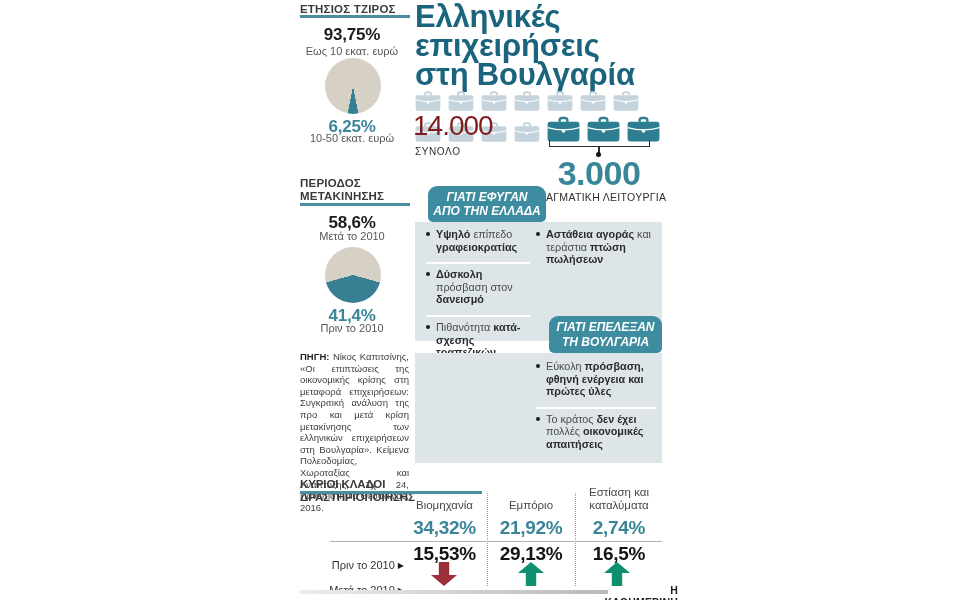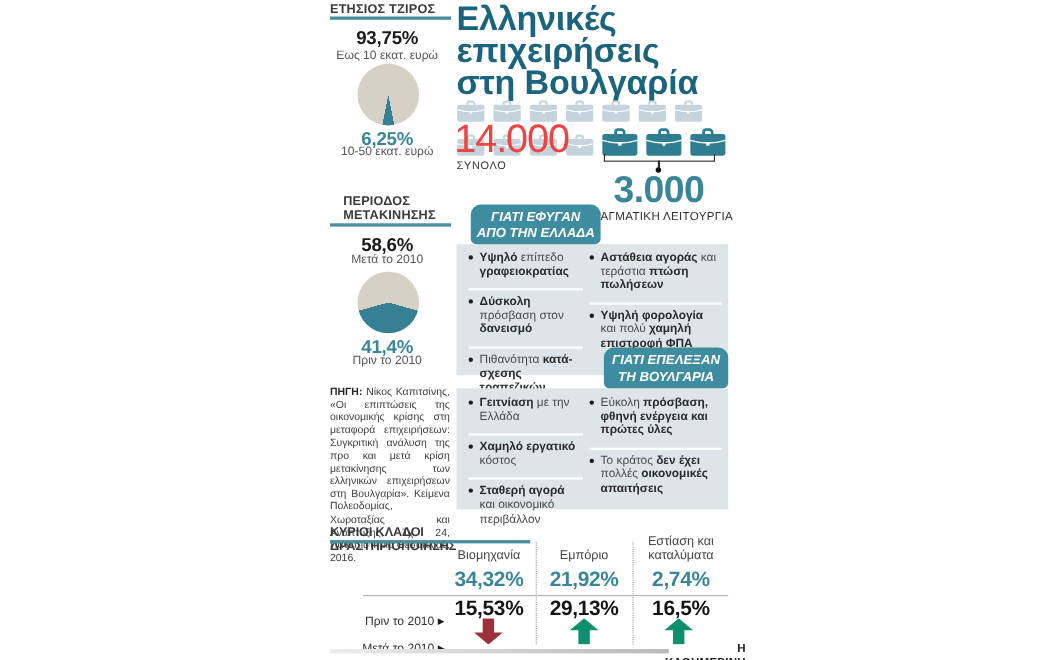--- a/index.html
+++ b/index.html
@@ -11,21 +11,21 @@
   .rule{height:3px;background:#4a8ca0;}
   .bigpct{font-size:17px;font-weight:700;color:#1b1b1b;text-align:center;letter-spacing:-.2px;}
   .bigpct.teal{color:#3a8699;}
   .cap{font-size:11px;color:#565656;text-align:center;}
   .pie{width:56px;height:56px;border-radius:50%;}
   .source{font-size:9.5px;line-height:11.6px;color:#3d3d3d;text-align:justify;margin:0;}
   .source b{color:#262626;}
   
   .title{font-size:31px;line-height:29px;font-weight:700;color:#1b647e;white-space:pre-line;letter-spacing:-.2px;}
   .casesrow{display:flex;gap:7px;align-items:flex-end;}
-  .total{font-size:36px;line-height:36px;color:#ef4444;letter-spacing:-1px;z-index:2;}
+  .total{font-size:28px;line-height:36px;color:#7f1d1d;letter-spacing:-1px;z-index:2;}
   .sublabel{font-size:10px;color:#333;letter-spacing:.6px;}
   .bracket{border:1.6px solid #2e2e2e;border-top:none;height:6px;}
   .stem{width:2px;background:#2e2e2e;}
   .bdot{width:5px;height:5px;border-radius:50%;background:#111;}
   .active-num{font-size:34px;line-height:35px;font-weight:700;color:#3a8699;letter-spacing:-.5px;text-align:center;}
   .active-cap{font-size:10.5px;color:#2f2f2f;text-align:center;letter-spacing:.3px;}
   .badge{background:#3e8c9f;color:#fff;font-weight:700;font-size:12px;line-height:14.5px;text-align:center;
          white-space:pre-line;border-radius:9px 9px 5px 5px;display:flex;align-items:center;justify-content:center;z-index:3;font-style:italic;}
   .panel{background:#dee5e8;}
   .pcol{position:absolute;}
@@ -55,21 +55,21 @@
 <div class="stage">
 
   <div class="abs subhead" style="left:300px;top:3px;width:112px;">ΕΤΗΣΙΟΣ ΤΖΙΡΟΣ</div>
   <div class="abs rule" style="left:300px;top:15px;width:110px;"></div>
   <div class="abs bigpct" style="left:300px;top:25px;width:104px;">93,75%</div>
   <div class="abs cap" style="left:300px;top:45px;width:104px;">Εως 10 εκατ. ευρώ</div>
   <div class="abs pie" style="left: 325px; top: 58px; background: conic-gradient(rgb(215, 208, 197) 0deg, rgb(215, 208, 197) 168.75deg, rgb(55, 127, 147) 168.75deg, rgb(55, 127, 147) 191.25deg, rgb(215, 208, 197) 191.25deg, rgb(215, 208, 197) 360deg);"></div>
   <div class="abs bigpct teal" style="left:300px;top:117px;width:104px;">6,25%</div>
   <div class="abs cap" style="left:300px;top:132px;width:104px;">10-50 εκατ. ευρώ</div>
 
-  <div class="abs subhead" style="left:300px;top:177px;width:112px;margin-left:12px;">ΠΕΡΙΟΔΟΣ
+  <div class="abs subhead" style="left:300px;top:177px;width:112px;">ΠΕΡΙΟΔΟΣ
 ΜΕΤΑΚΙΝΗΣΗΣ</div>
   <div class="abs rule" style="left:300px;top:203px;width:110px;"></div>
   <div class="abs bigpct" style="left:300px;top:213px;width:104px;">58,6%</div>
   <div class="abs cap" style="left:300px;top:230px;width:104px;">Μετά το 2010</div>
   <div class="abs pie" style="left: 325px; top: 247px; background: conic-gradient(rgb(215, 208, 197) 0deg, rgb(215, 208, 197) 105.48deg, rgb(55, 127, 147) 105.48deg, rgb(55, 127, 147) 254.52deg, rgb(215, 208, 197) 254.52deg, rgb(215, 208, 197) 360deg);"></div>
   <div class="abs bigpct teal" style="left:300px;top:306px;width:104px;">41,4%</div>
   <div class="abs cap" style="left:300px;top:322px;width:104px;">Πριν το 2010</div>
 
   <p class="abs source" style="left:300px;top:351px;width:109px;"><b>ΠΗΓΗ:</b><span> Νίκος Καπιτσίνης, «Οι επιπτώσεις της οικονομικής κρίσης στη μεταφορά επιχειρήσεων: Συγκριτική ανάλυση της προ και μετά κρίση μετακίνησης των ελληνικών επιχειρήσεων στη Βουλγαρία». Κείμενα Πολεοδομίας, Χωροταξίας και Ανάπτυξης, Τχ. 24, Πανεπιστήμιο Θεσσαλίας, 2016.</span></p>
 
@@ -191,44 +191,26 @@
         <div class="item">
           <span class="dot"></span>
           <span class="itxt">Πιθανότητα <b>κατά­σχεσης τραπεζικών καταθέσεων</b></span>
         </div>
       </div>
     <div class="pcol" style="left:121px;top:2px;width:120px;">
         <div class="item">
           <span class="dot"></span>
           <span class="itxt"><b>Αστάθεια αγοράς</b> και τεράστια <b>πτώση πωλήσεων</b></span>
         </div>
-        <div class="item">
-          <span class="dot"></span>
-          <span class="itxt"><b>Υψηλή φορολογία</b> και πολύ <b>χαμηλή επιστροφή ΦΠΑ</b></span>
-        </div>
       </div>
   </div>
 
   <div class="abs badge" style="left:549px;top:316px;width:113px;height:37px;">ΓΙΑΤΙ ΕΠΕΛΕΞΑΝ
 ΤΗ ΒΟΥΛΓΑΡΙΑ</div>
   <div class="abs panel" style="left:415px;top:353px;width:247px;height:110px;">
-    <div class="pcol" style="left:11px;top:3px;width:104px;">
-        <div class="item">
-          <span class="dot"></span>
-          <span class="itxt"><b>Γειτνίαση</b> με την Ελλάδα</span>
-        </div>
-        <div class="item">
-          <span class="dot"></span>
-          <span class="itxt"><b>Χαμηλό εργατικό</b> κόστος</span>
-        </div>
-        <div class="item">
-          <span class="dot"></span>
-          <span class="itxt"><b>Σταθερή αγορά</b> και οικονομικό περιβάλλον</span>
-        </div>
-      </div>
     <div class="pcol" style="left:121px;top:3px;width:120px;">
         <div class="item">
           <span class="dot"></span>
           <span class="itxt">Εύκολη <b>πρόσβαση, φθηνή ενέργεια και πρώτες ύλες</b></span>
         </div>
         <div class="item">
           <span class="dot"></span>
           <span class="itxt">Το κράτος <b>δεν έχει</b> πολλές <b>οικονομικές απαιτήσεις</b></span>
         </div>
       </div>

